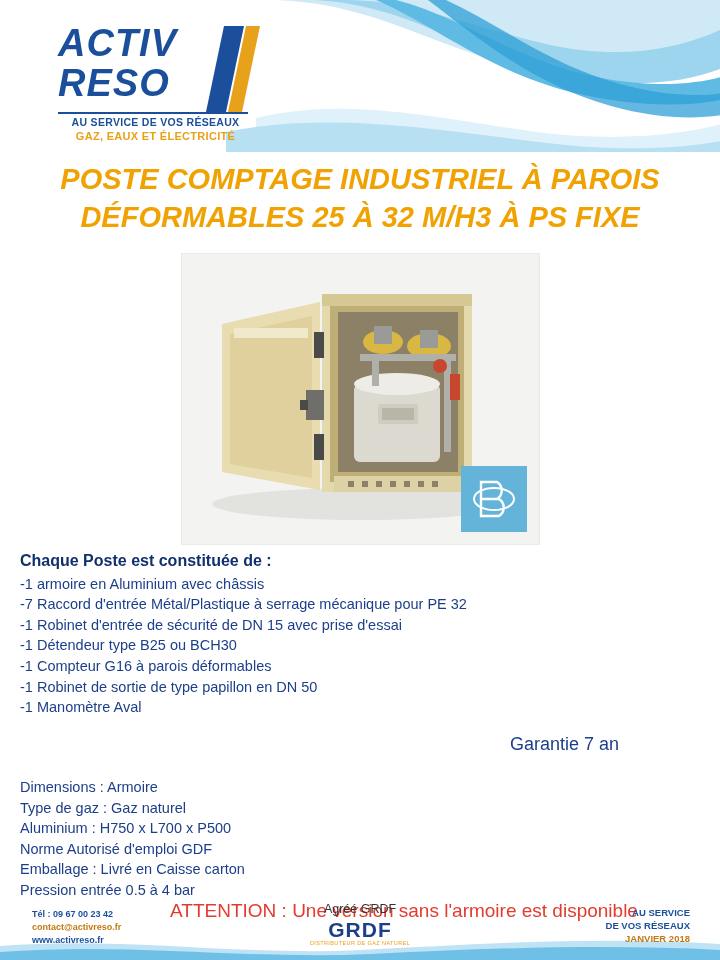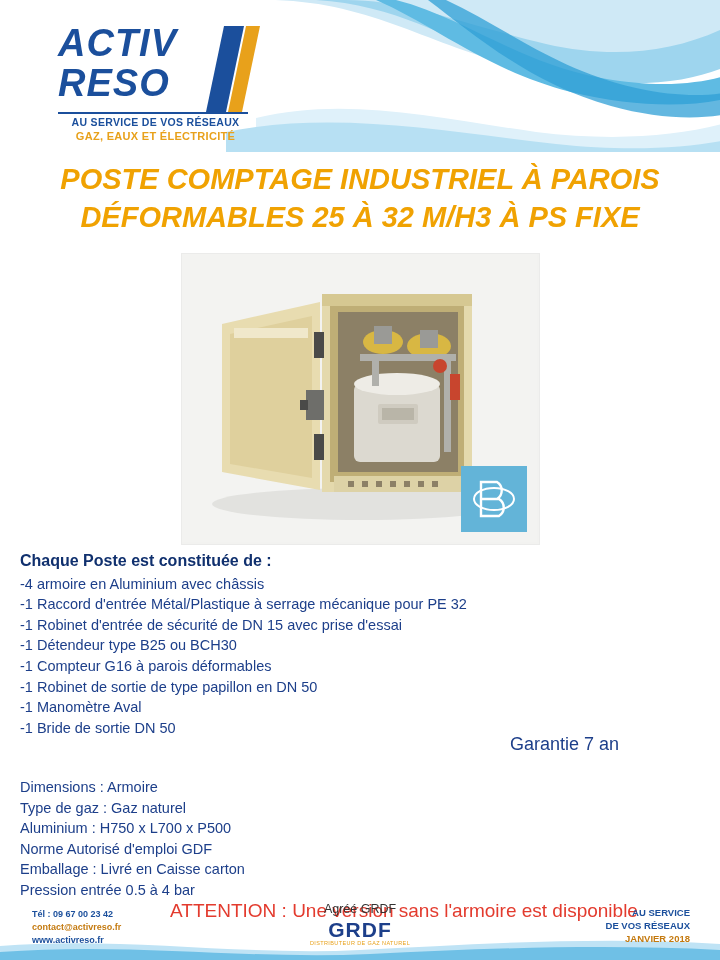--- a/index.html
+++ b/index.html
@@ -336,28 +336,27 @@
     <div class="badge-b">
       <svg width="46" height="46" viewBox="0 0 46 46">
         <path d="M10 6 h16 a10 10 0 0 1 0 17 h-16 z M10 23 h18 a10 10 0 0 1 0 17 h-18 z" fill="none" stroke="#ffffff" stroke-width="2.4"></path>
         <ellipse cx="23" cy="23" rx="20" ry="11" fill="none" stroke="#ffffff" stroke-width="2"></ellipse>
       </svg>
     </div>
   </div>
 
   <div class="specs">
     <div class="specs-heading">Chaque Poste est constituée de :</div>
-    <div class="specs-item">-4 armoire en Aluminium avec châssis</div>
-    <div class="specs-item">-1 Raccord d'entrée Métal/Plastique à serrage mécanique pour PE 32</div>
+    <div class="specs-item">-1 armoire en Aluminium avec châssis</div>
+    <div class="specs-item">-7 Raccord d'entrée Métal/Plastique à serrage mécanique pour PE 32</div>
     <div class="specs-item">-1 Robinet d'entrée de sécurité de DN 15 avec prise d'essai</div>
     <div class="specs-item">-1 Détendeur type B25 ou BCH30</div>
     <div class="specs-item">-1 Compteur G16 à parois déformables</div>
     <div class="specs-item">-1 Robinet de sortie de type papillon en DN 50</div>
     <div class="specs-item">-1 Manomètre Aval</div>
-    <div class="specs-item">-1 Bride de sortie DN 50</div>
   </div>
 
   <div class="warranty">Garantie 7 an</div>
 
   <div class="specs2">
     <div class="specs-item">Dimensions : Armoire</div>
     <div class="specs-item">Type de gaz : Gaz naturel</div>
     <div class="specs-item">Aluminium : H750 x L700 x P500</div>
     <div class="specs-item">Norme Autorisé d'emploi GDF</div>
     <div class="specs-item">Emballage : Livré en Caisse carton</div>

